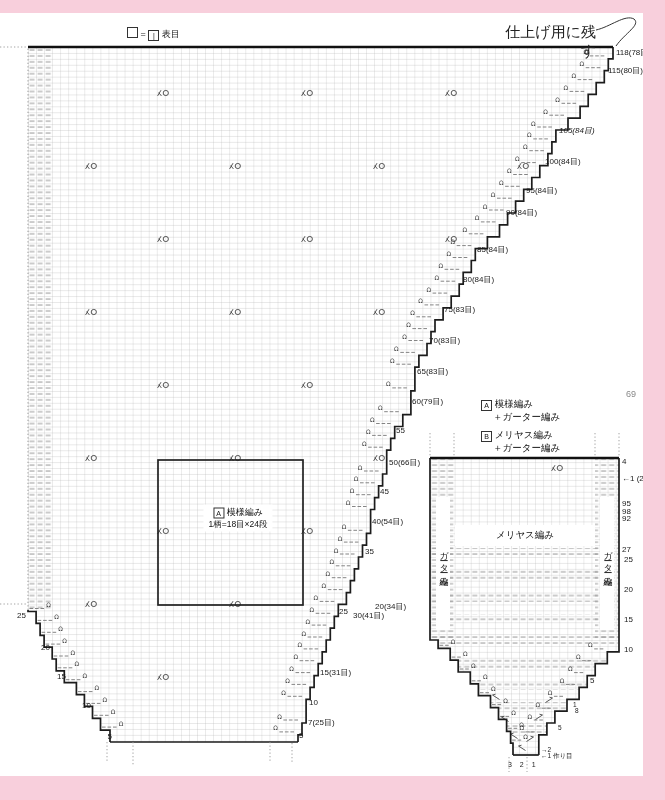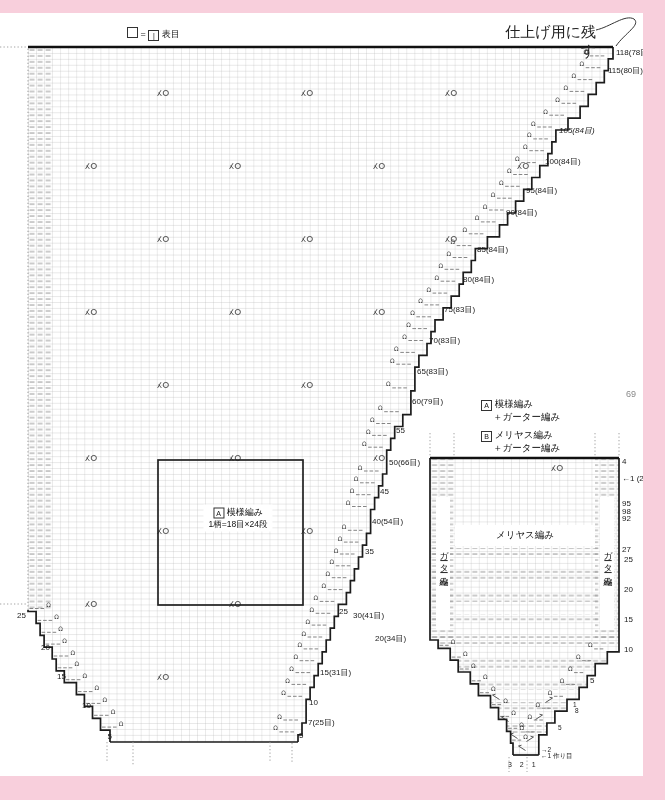--- a/index.html
+++ b/index.html
@@ -348,21 +348,21 @@
         <span class="lbl" style="left: 429px; top: 340px;">70(83目)</span>
         <span class="lbl" style="left: 417px; top: 371px; text-align: center;">65(83目)</span>
         <span class="lbl" style="left: 412px; top: 401px;">60(79目)</span>
         <span class="lbl" style="left: 396px; top: 430px;">55</span>
         <span class="lbl" style="left: 389px; top: 462px;">50(66目)</span>
         <span class="lbl" style="left: 380px; top: 491px;">45</span>
         <span class="lbl" style="left: 372px; top: 521px;">40(54目)</span>
         <span class="lbl" style="left: 365px; top: 551px;">35</span>
         <span class="lbl" style="left: 353px; top: 582px; margin-top: 33px;">30(41目)</span>
         <span class="lbl" style="left: 339px; top: 611px;">25</span>
-        <span class="lbl" style="left: 331px; top: 638px; padding-left: 44px;">20(34目)</span>
+        <span class="lbl" style="left: 331px; top: 606px; padding-left: 44px;">20(34目)</span>
         <span class="lbl" style="left: 320px; top: 672px;">15(31目)</span>
         <span class="lbl" style="left: 309px; top: 702px;">10</span>
         <span class="lbl" style="left: 308px; top: 722px;">7(25目)</span>
         <span class="lbl" style="left: 299px; top: 735px;">5</span>
         <span class="lbl r" style="left: 26px; top: 615px;">25</span>
         <span class="lbl r" style="left: 50px; top: 647px;">20</span>
         <span class="lbl r" style="left: 66px; top: 676px;">15</span>
         <span class="lbl r" style="left: 91px; top: 705px;">10</span>
         <span class="lbl r" style="left: 112px; top: 736px;">5</span>
         <span class="lbl" style="left: 622px; top: 461px;">4</span>

